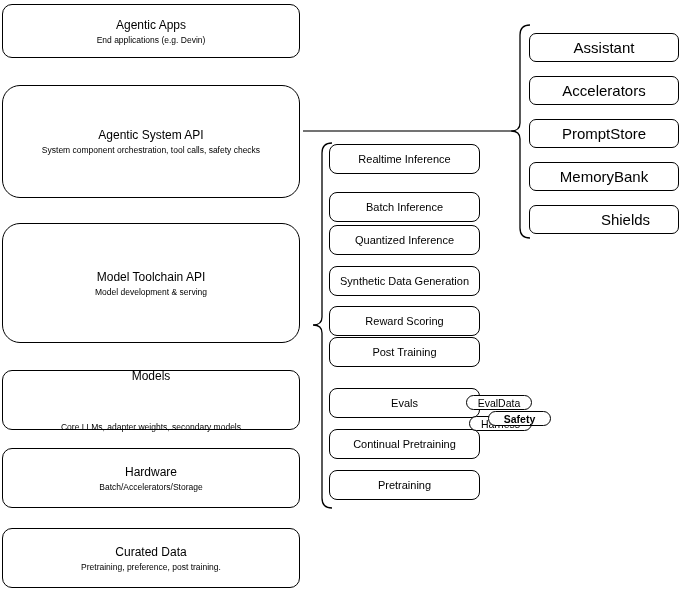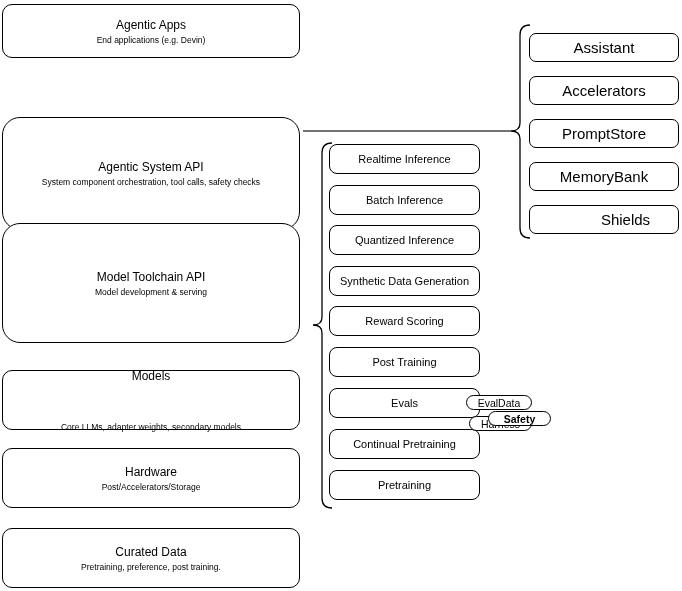--- a/index.html
+++ b/index.html
@@ -69,57 +69,57 @@
   <svg class="overlay" width="682" height="591" viewBox="0 0 682 591">
     <line x1="303" y1="131" x2="511" y2="131" stroke="#737373" stroke-width="2"></line>
     <path d="M332,143 Q322,143 322,153 L322,317 Q322,325 313,325 Q322,325 322,333 L322,498 Q322,508 332,508" fill="none" stroke="#000000" stroke-width="1.3"></path>
     <path d="M530,25 Q520,25 520,35 L520,123 Q520,131 511,131 Q520,131 520,139 L520,228 Q520,238 530,238" fill="none" stroke="#000000" stroke-width="1.3"></path>
   </svg>
 
   <div class="box left-box r10" style="top:4px;height:54px;text-align:center;">
     <div class="title">Agentic Apps</div>
     <div class="subtitle">End applications (e.g. Devin)</div>
   </div>
-  <div class="box left-box r18" style="top:85px;height:113px;margin-top:32px;">
+  <div class="box left-box r18" style="top:85px;height:113px;">
     <div class="title">Agentic System API</div>
     <div class="subtitle">System component orchestration, tool calls, safety checks</div>
   </div>
   <div class="box left-box r18" style="top:223px;height:120px;">
     <div class="title">Model Toolchain API</div>
     <div class="subtitle">Model development &amp; serving</div>
   </div>
   <div class="box left-box r10" style="top:370px;height:60px;gap:36px;">
     <div class="title">Models</div>
     <div class="subtitle">Core LLMs, adapter weights, secondary models</div>
   </div>
   <div class="box left-box r10" style="top:448px;height:60px;">
     <div class="title">Hardware</div>
-    <div class="subtitle">Post/Accelerators/Storage</div>
+    <div class="subtitle">Batch/Accelerators/Storage</div>
   </div>
   <div class="box left-box r10" style="top:528px;height:60px;">
     <div class="title">Curated Data</div>
     <div class="subtitle">Pretraining, preference, post training.</div>
   </div>
 
   <div class="box mid-box" style="top:144px;">
     <span>Realtime Inference</span>
   </div>
-  <div class="box mid-box" style="top:185px;">
+  <div class="box mid-box" style="top:192px;">
     <span>Batch Inference</span>
   </div>
   <div class="box mid-box" style="top:225px;">
     <span>Quantized Inference</span>
   </div>
   <div class="box mid-box" style="top:266px;">
     <span>Synthetic Data Generation</span>
   </div>
   <div class="box mid-box" style="top:306px;">
     <span>Reward Scoring</span>
   </div>
-  <div class="box mid-box" style="top:347px;justify-content:center;">
+  <div class="box mid-box" style="top:337px;justify-content:center;">
     <span>Post Training</span>
   </div>
   <div class="box mid-box" style="top:388px;">
     <span>Evals</span>
   </div>
   <div class="box mid-box" style="top:429px;">
     <span>Continual Pretraining</span>
   </div>
   <div class="box mid-box" style="top:470px;">
     <span>Pretraining</span>

